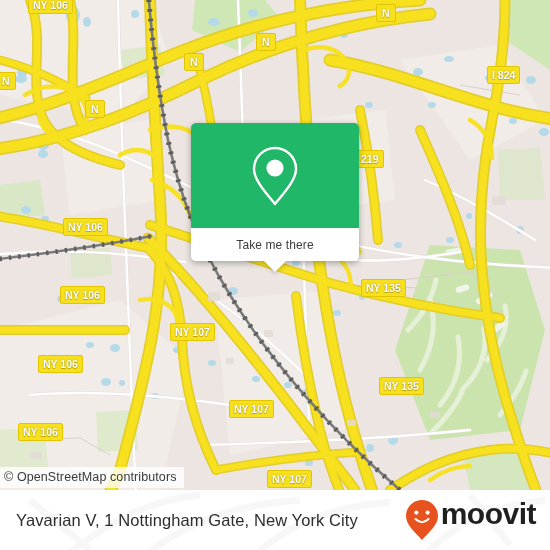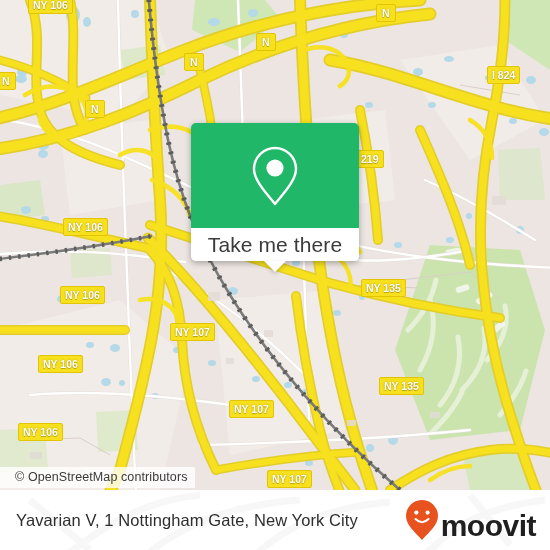--- a/index.html
+++ b/index.html
@@ -14,21 +14,21 @@
   .map{
     position:absolute;left:0;top:0;width:550px;height:490px;
     background:#ece5e1;overflow:hidden;
   }
   .map svg{position:absolute;left:0;top:0;}
 
   
   .osm-attrib{
     position:absolute;left:0;top:467px;
     background:rgba(255,255,255,0.78);
-    padding:3px 7px 4px 15px;
+    padding:3px 7px 4px 4px;
     font-size:12.5px;color:#3a3a3a;letter-spacing:.1px;
     white-space:nowrap;z-index:40;
   }
 
   
   .shield{
     position:absolute;z-index:25;
     background:#f7e11e;border:1.6px solid #e3c400;
     border-radius:2px;
     color:#ffffff;
@@ -55,21 +55,21 @@
     display:flex;align-items:center;justify-content:center;
   }
   .card-body{
     background:#ffffff;
     height:33px;
     border-radius:0 0 5px 5px;
     display:flex;align-items:center;justify-content:center;
     position:relative;
   }
   .card-body .label{
-    font-size:21px;color:#3b3b3b;letter-spacing:.1px;
+    font-size:12px;color:#3b3b3b;letter-spacing:.1px;
   }
   .card-tail{
     position:absolute;left:50%;top:100%;
     transform:translateX(-50%);
     width:0;height:0;
     border-left:11px solid transparent;
     border-right:11px solid transparent;
     border-top:11px solid #ffffff;
     filter:drop-shadow(0 2px 2px rgba(0,0,0,.18));
   }
@@ -79,21 +79,21 @@
     position:absolute;left:0;top:490px;width:550px;height:60px;
     background:#ffffff;overflow:hidden;
   }
   .footer-wm{position:absolute;left:0;top:-490px;opacity:.5;}
   .footer-text{
     position:absolute;left:16px;top:50%;transform:translateY(-50%);
     font-size:16.5px;color:#2e2e2e;letter-spacing:.1px;white-space:nowrap;
   }
   .brand{
     position:absolute;right:14px;top:50%;transform:translateY(-50%);
-    display:flex;align-items:flex-end;gap:1px;
+    display:flex;align-items:flex-start;gap:1px;
   }
   .brand-name{
     font-size:30px;font-weight:bold;color:#1f1f1f;letter-spacing:-.5px;
     line-height:1;margin-left:1px;
   }
 </style>
 </head>
 <body>
 
 <div id="app">

